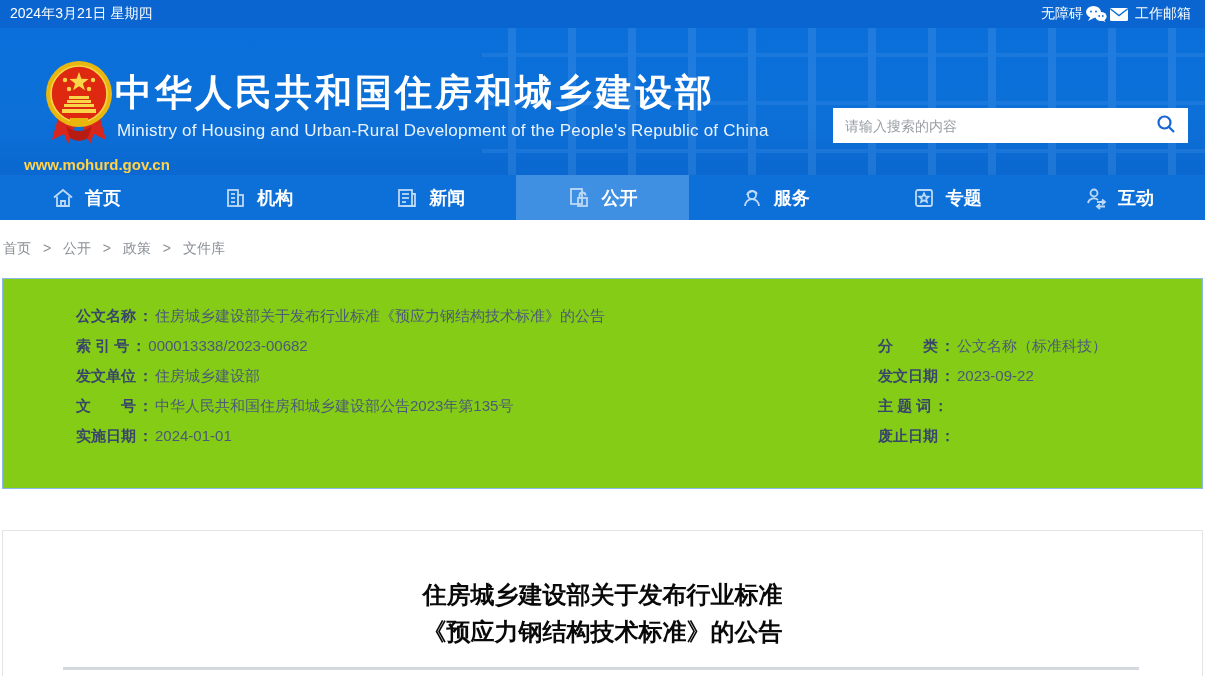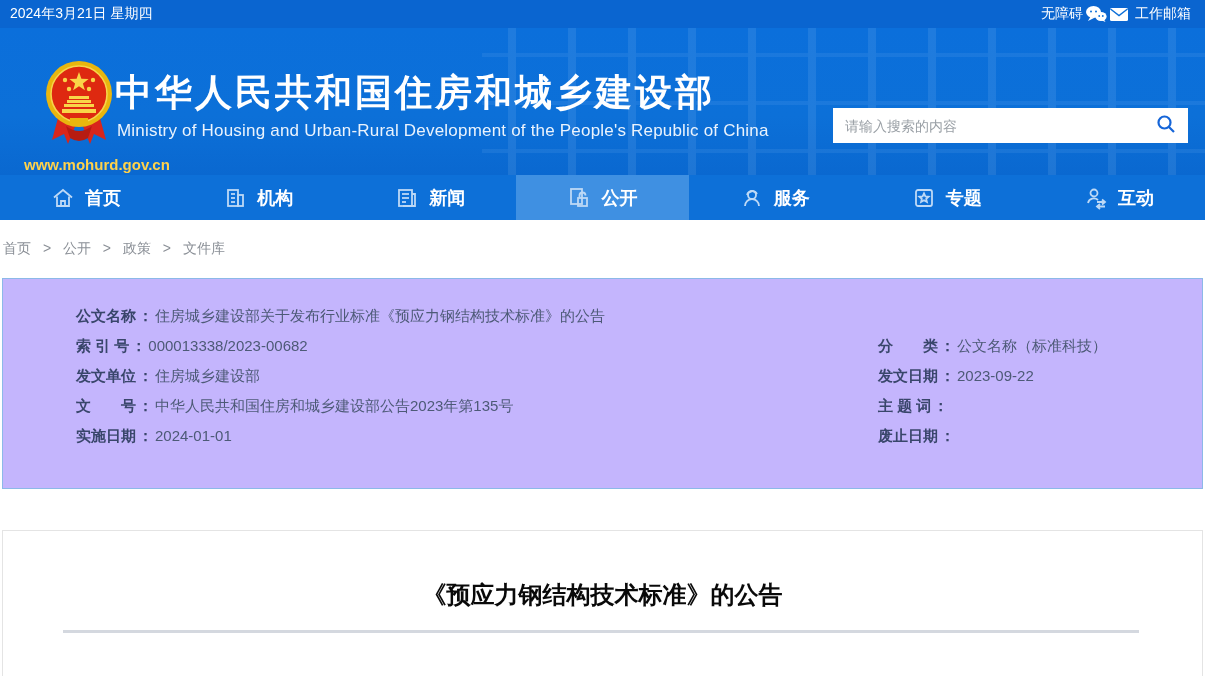--- a/index.html
+++ b/index.html
@@ -44,21 +44,21 @@
   .nav-item.active { background:#3f90e2; }
   .nav-ic svg { display:block; stroke:#bdd9f6; }
 
   
   .crumbs { padding:20px 12px 0 3px; font-size:14px; color:#8a8f96; height:58px; }
   .crumbs span { margin:0 4px; }
   .crumbs .crumb { cursor:pointer; }
   .crumbs .crumb:first-child { margin-left:0; }
 
   
-  .doc-box { position:relative; margin:0 2px; height:211px; background:#c4b5fd;
+  .doc-box { position:relative; margin:0 2px; height:211px; background:#84cc16;
              border:1px solid #8cb9e8; font-size:15px; color:#4d5a77; }
   .doc-left { position:absolute; left:73px; top:22px; line-height:30px; width:790px; }
   .doc-right { position:absolute; left:875px; top:52px; line-height:30px; width:320px; }
   .doc-row { white-space:nowrap; }
   .doc-lbl { font-weight:bold; color:#39466b; }
   .doc-col { font-weight:bold; color:#39466b; padding:0 2px; }
 
   
   .article { margin:41px 2px 0; background:#fff; border:1px solid #e4e4e4; height:200px; }
   .article-title { margin-top:45px; text-align:center; color:#090909; font-size:24px;
@@ -259,16 +259,17 @@
       <span class="doc-lbl">主 题 词</span><span class="doc-col">：</span><span></span>
     </div>
     <div class="doc-row">
       <span class="doc-lbl">废止日期</span><span class="doc-col">：</span><span></span>
     </div>
   </div>
 </div>
 
 <div class="article">
   <div class="article-title">
+    <div>住房城乡建设部关于发布行业标准</div>
     <div>《预应力钢结构技术标准》的公告</div>
   </div>
   <div class="article-divider"></div>
 </div>
 
 </body></html>

